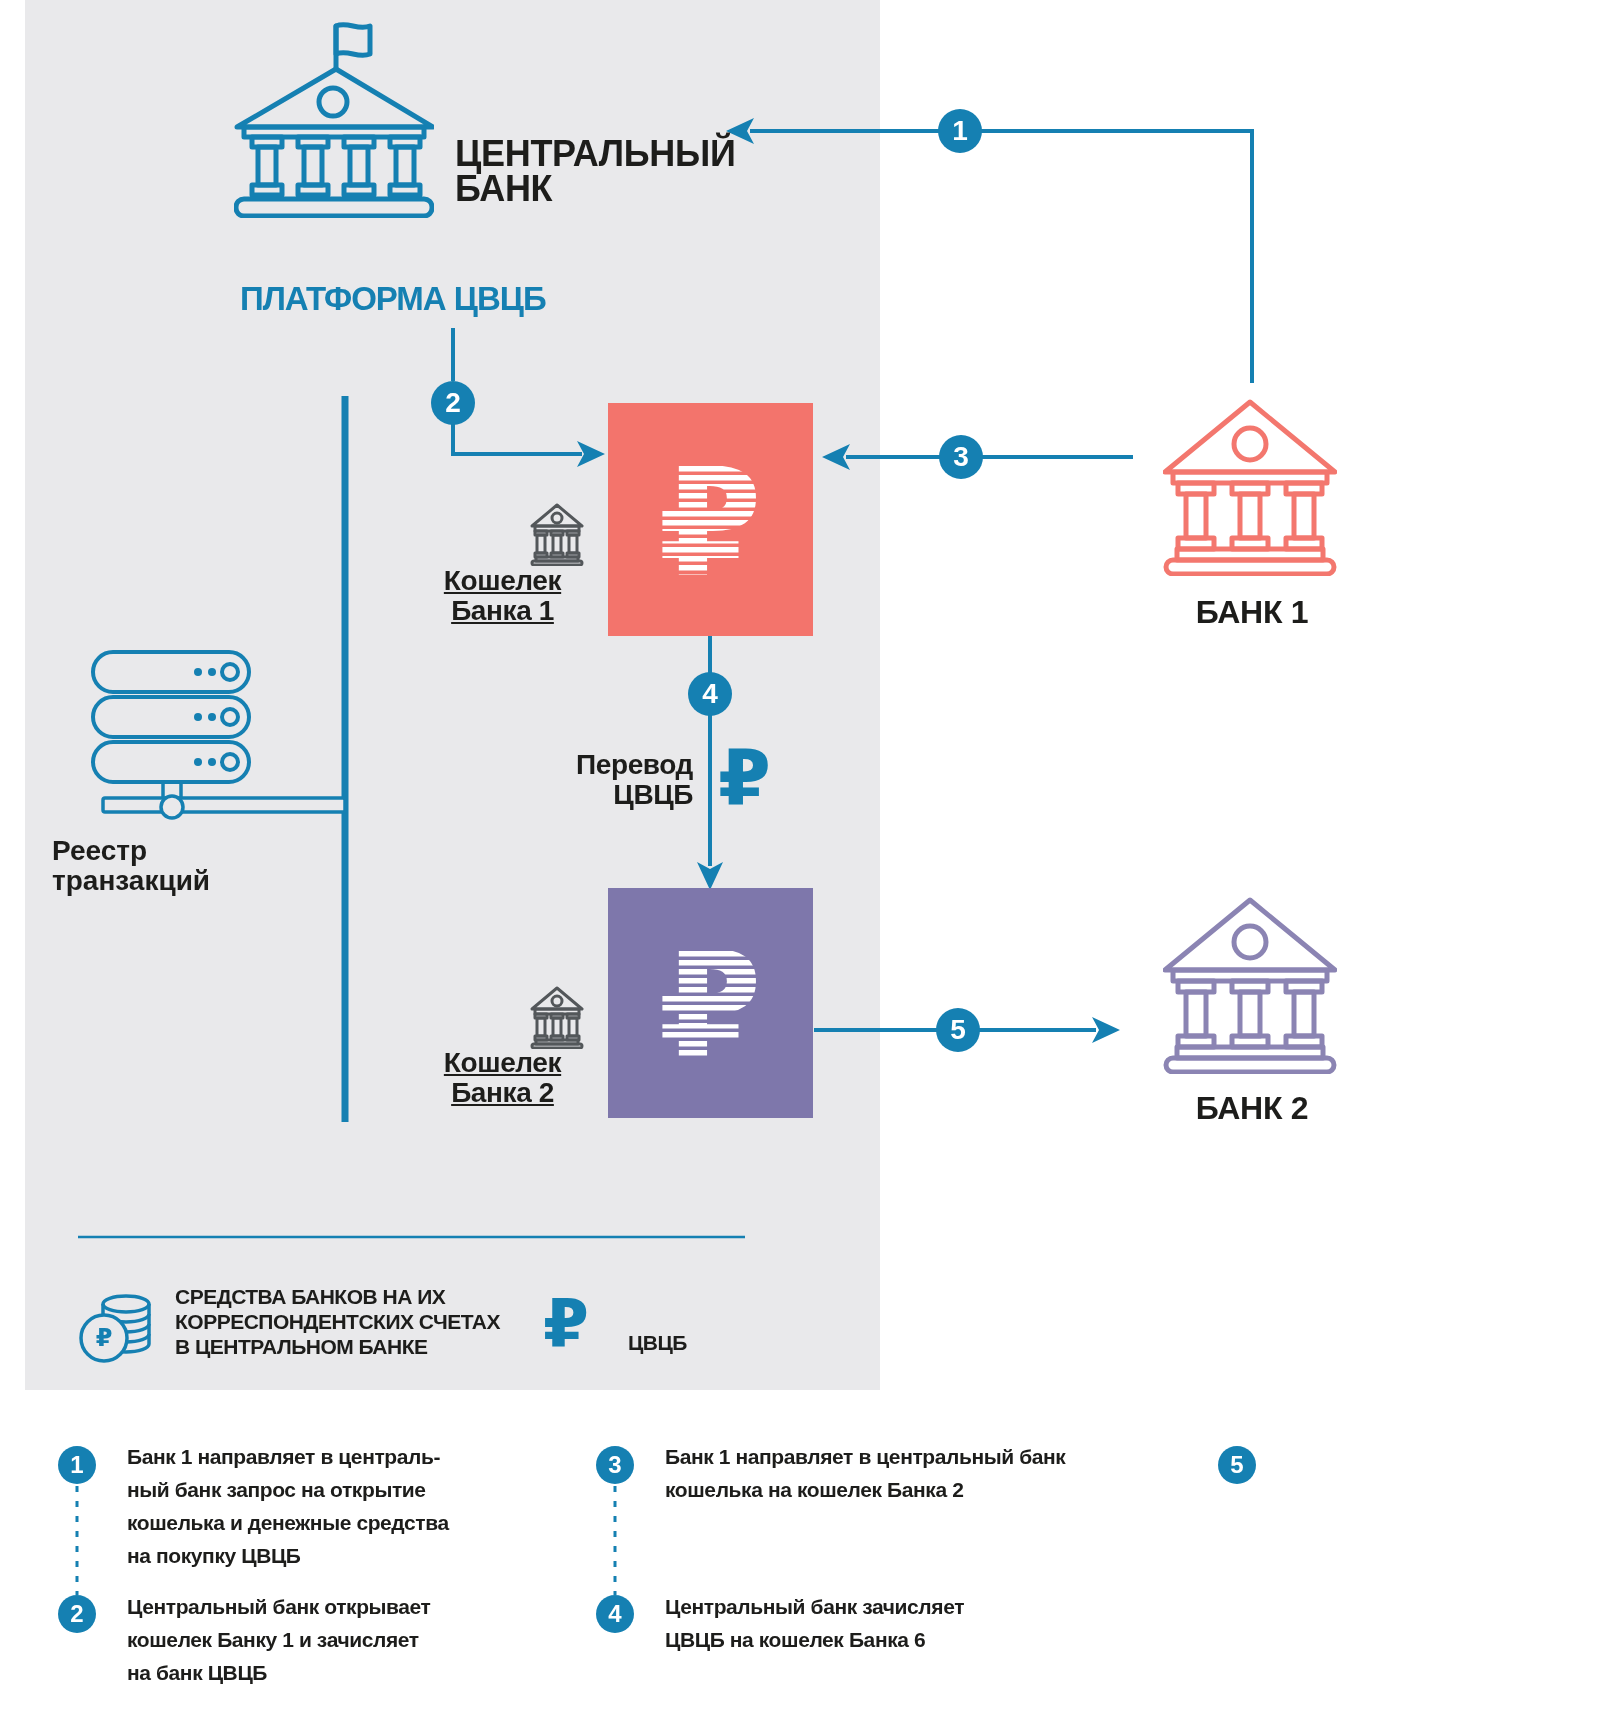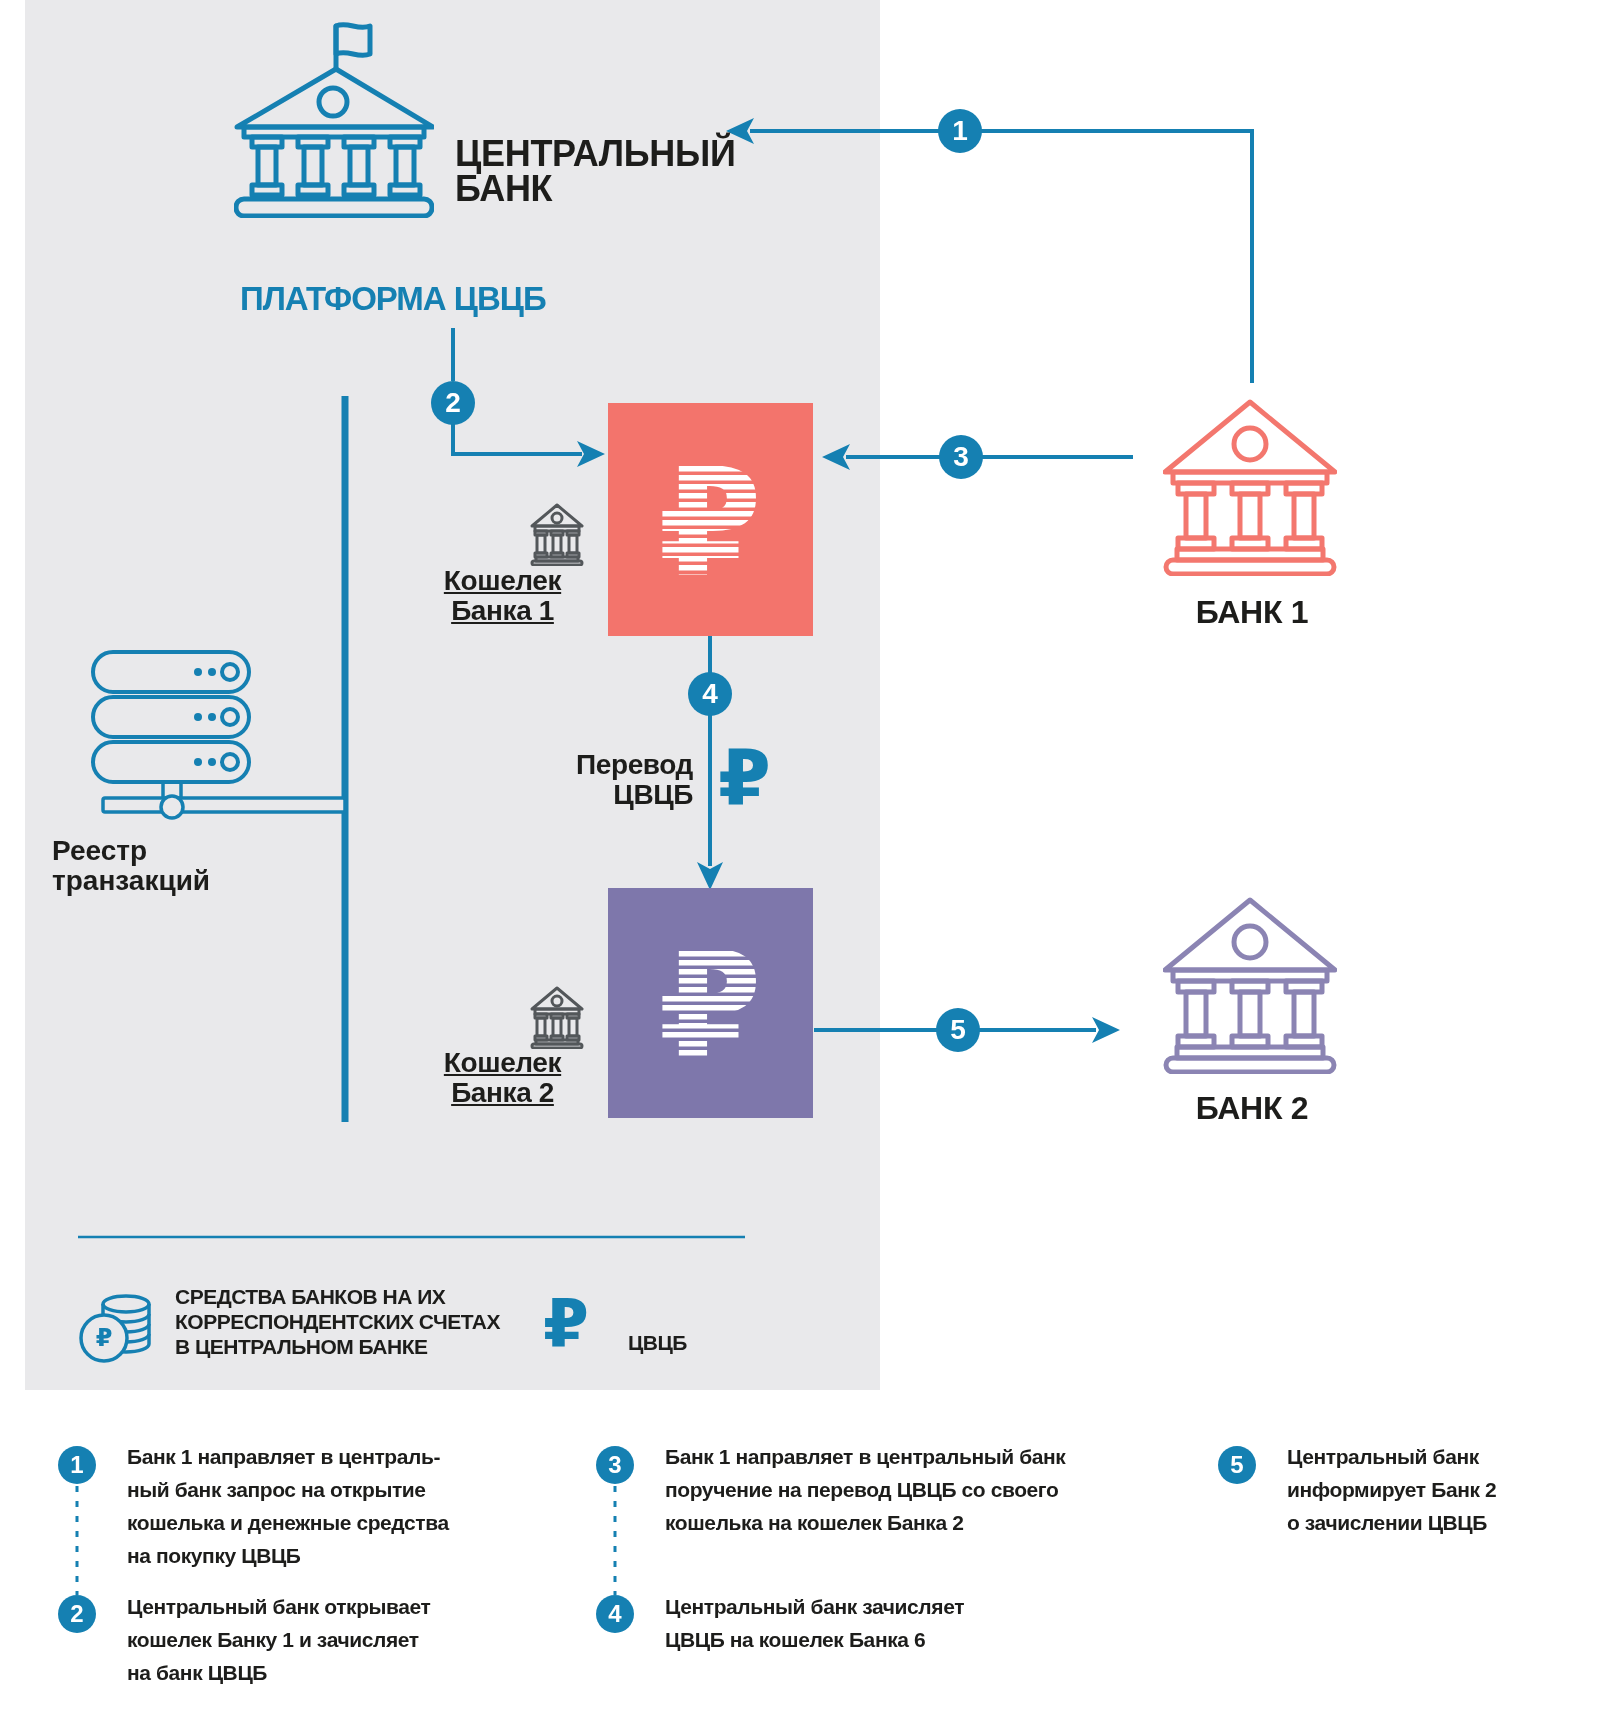--- a/index.html
+++ b/index.html
@@ -278,29 +278,23 @@
   <div class="badge small" style="left:58px;top:1595px;">2</div>
   <div class="abs step-text" style="left:127px;top:1590px;">
     <div>Центральный банк открывает</div>
     <div>кошелек Банку 1 и зачисляет</div>
     <div>на банк ЦВЦБ</div>
   </div>
 
   <div class="badge small" style="left:596px;top:1446px;">3</div>
   <div class="abs step-text" style="left:665px;top:1440px;">
     <div>Банк 1 направляет в центральный банк</div>
-    <div>поручение на перевод ЦВЦБ со своего</div>
     <div>кошелька на кошелек Банка 2</div>
   </div>
   <div class="badge small" style="left:596px;top:1595px;">4</div>
   <div class="abs step-text" style="left:665px;top:1590px;">
     <div>Центральный банк зачисляет</div>
     <div>ЦВЦБ на кошелек Банка 6</div>
   </div>
 
   <div class="badge small" style="left:1218px;top:1446px;">5</div>
-  <div class="abs step-text" style="left:1287px;top:1440px;">
-    <div>Центральный банк</div>
-    <div>информирует Банк 2</div>
-    <div>о зачислении ЦВЦБ</div>
-  </div>
 
 </div>
 
 </body></html>

